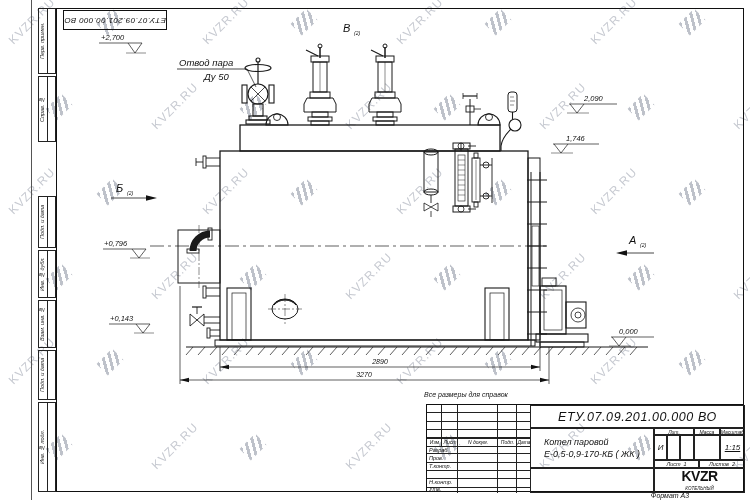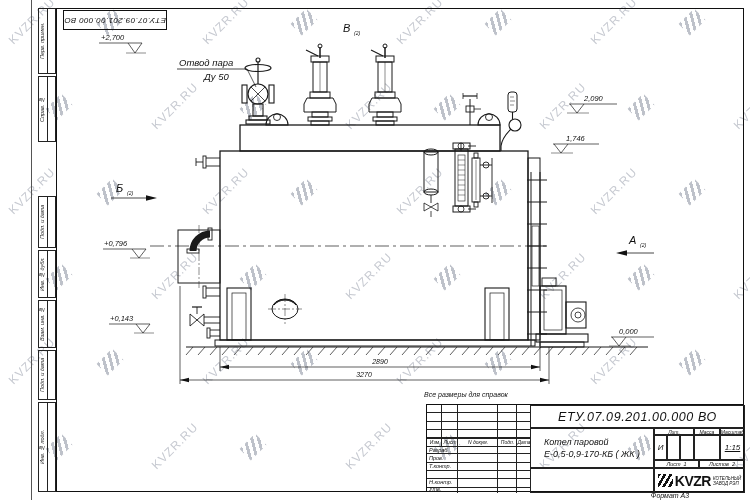--- a/index.html
+++ b/index.html
@@ -43,21 +43,21 @@
   .hlines{position:absolute;left:0;width:104px;background:repeating-linear-gradient(to bottom,transparent 0 7.3px,#222 7.3px 8.3px);}
   .hl{position:absolute;top:33px;height:8px;display:flex;align-items:center;justify-content:center;
       font:italic 5px "Liberation Sans",sans-serif;}
   .sl{position:absolute;left:2px;width:28px;height:7.8px;display:flex;align-items:center;
       font:italic 5.5px "Liberation Sans",sans-serif;white-space:nowrap;}
   .docnum{font:italic 12.5px "Liberation Sans",sans-serif;letter-spacing:.6px;white-space:nowrap;}
   .pname{font:italic 9px "Liberation Sans",sans-serif;line-height:12px;}
   .scale{font:italic 8px "Liberation Sans",sans-serif;text-decoration:underline;}
   .litv{font:italic 8px "Liberation Sans",sans-serif;}
   .shrow{font:italic 5.5px "Liberation Sans",sans-serif;gap:3px;}
-  .logo-wrap{flex-direction:row;gap:2px;}
+  .logo-wrap{flex-direction:column;gap:2px;}
   .logo-bars{width:15px;height:13px;background:repeating-linear-gradient(120deg,#111 0 2.5px,transparent 2.5px 5px);}
   .logo-text{font:italic 800 14px "Liberation Sans",sans-serif;letter-spacing:-.5px;font-style:normal;}
   .logo-sub{display:flex;flex-direction:column;font:italic 4.5px "Liberation Sans",sans-serif;line-height:5px;text-align:left;}
   .fmt{position:absolute;left:596px;top:491.5px;width:148px;text-align:center;z-index:3;
        font:italic 7px "Liberation Sans",sans-serif;}
 </style>
 </head>
 <body>
 
 <div class="sheet">

